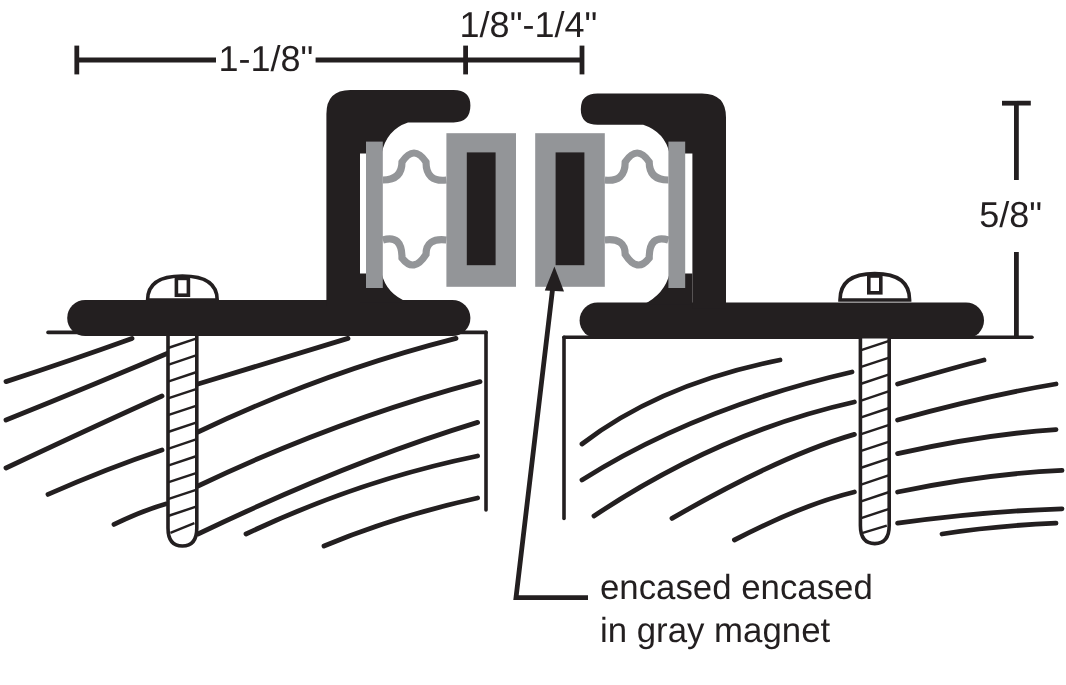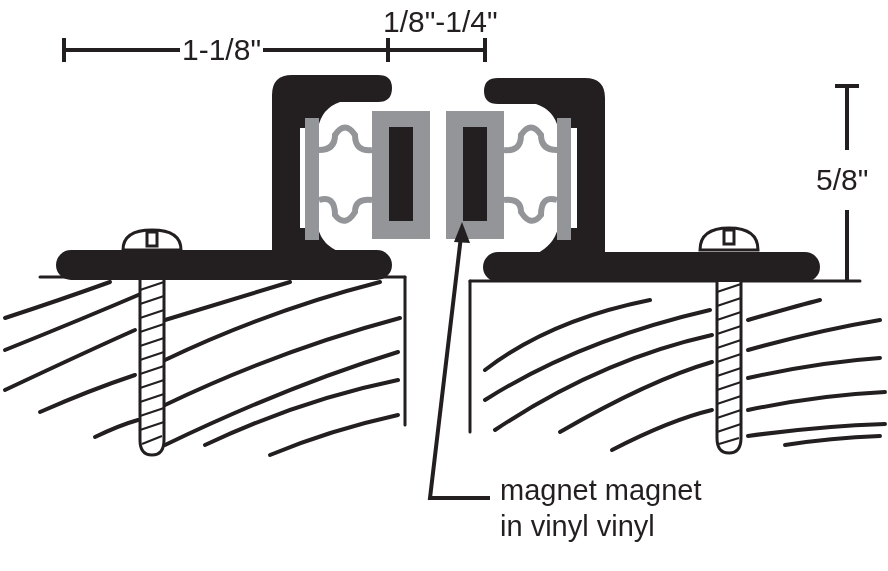--- a/index.html
+++ b/index.html
@@ -127,15 +127,15 @@
     <polyline points="490,498 430,498 462,228"></polyline>
     <path d="M462 222 L454 242 L470 243 Z" fill="#231f20" stroke="none"></path>
   </g>
 </svg>
 
 <span class="lbl dim" style="left:180px; top:35px;">1-1/8"</span>
 <span class="lbl dim" style="left:381px; top:7px; background:none;">1/8"-1/4"</span>
 <span class="lbl dim" style="left:814px; top:165px;">5/8"</span>
 
 <div class="lbl note" style="left:500px; top:472px;">
-  <div>magnet magnet</div>
-  <div>in vinyl vinyl</div>
+  <div>encased encased</div>
+  <div>in gray magnet</div>
 </div>
 
 </body></html>

